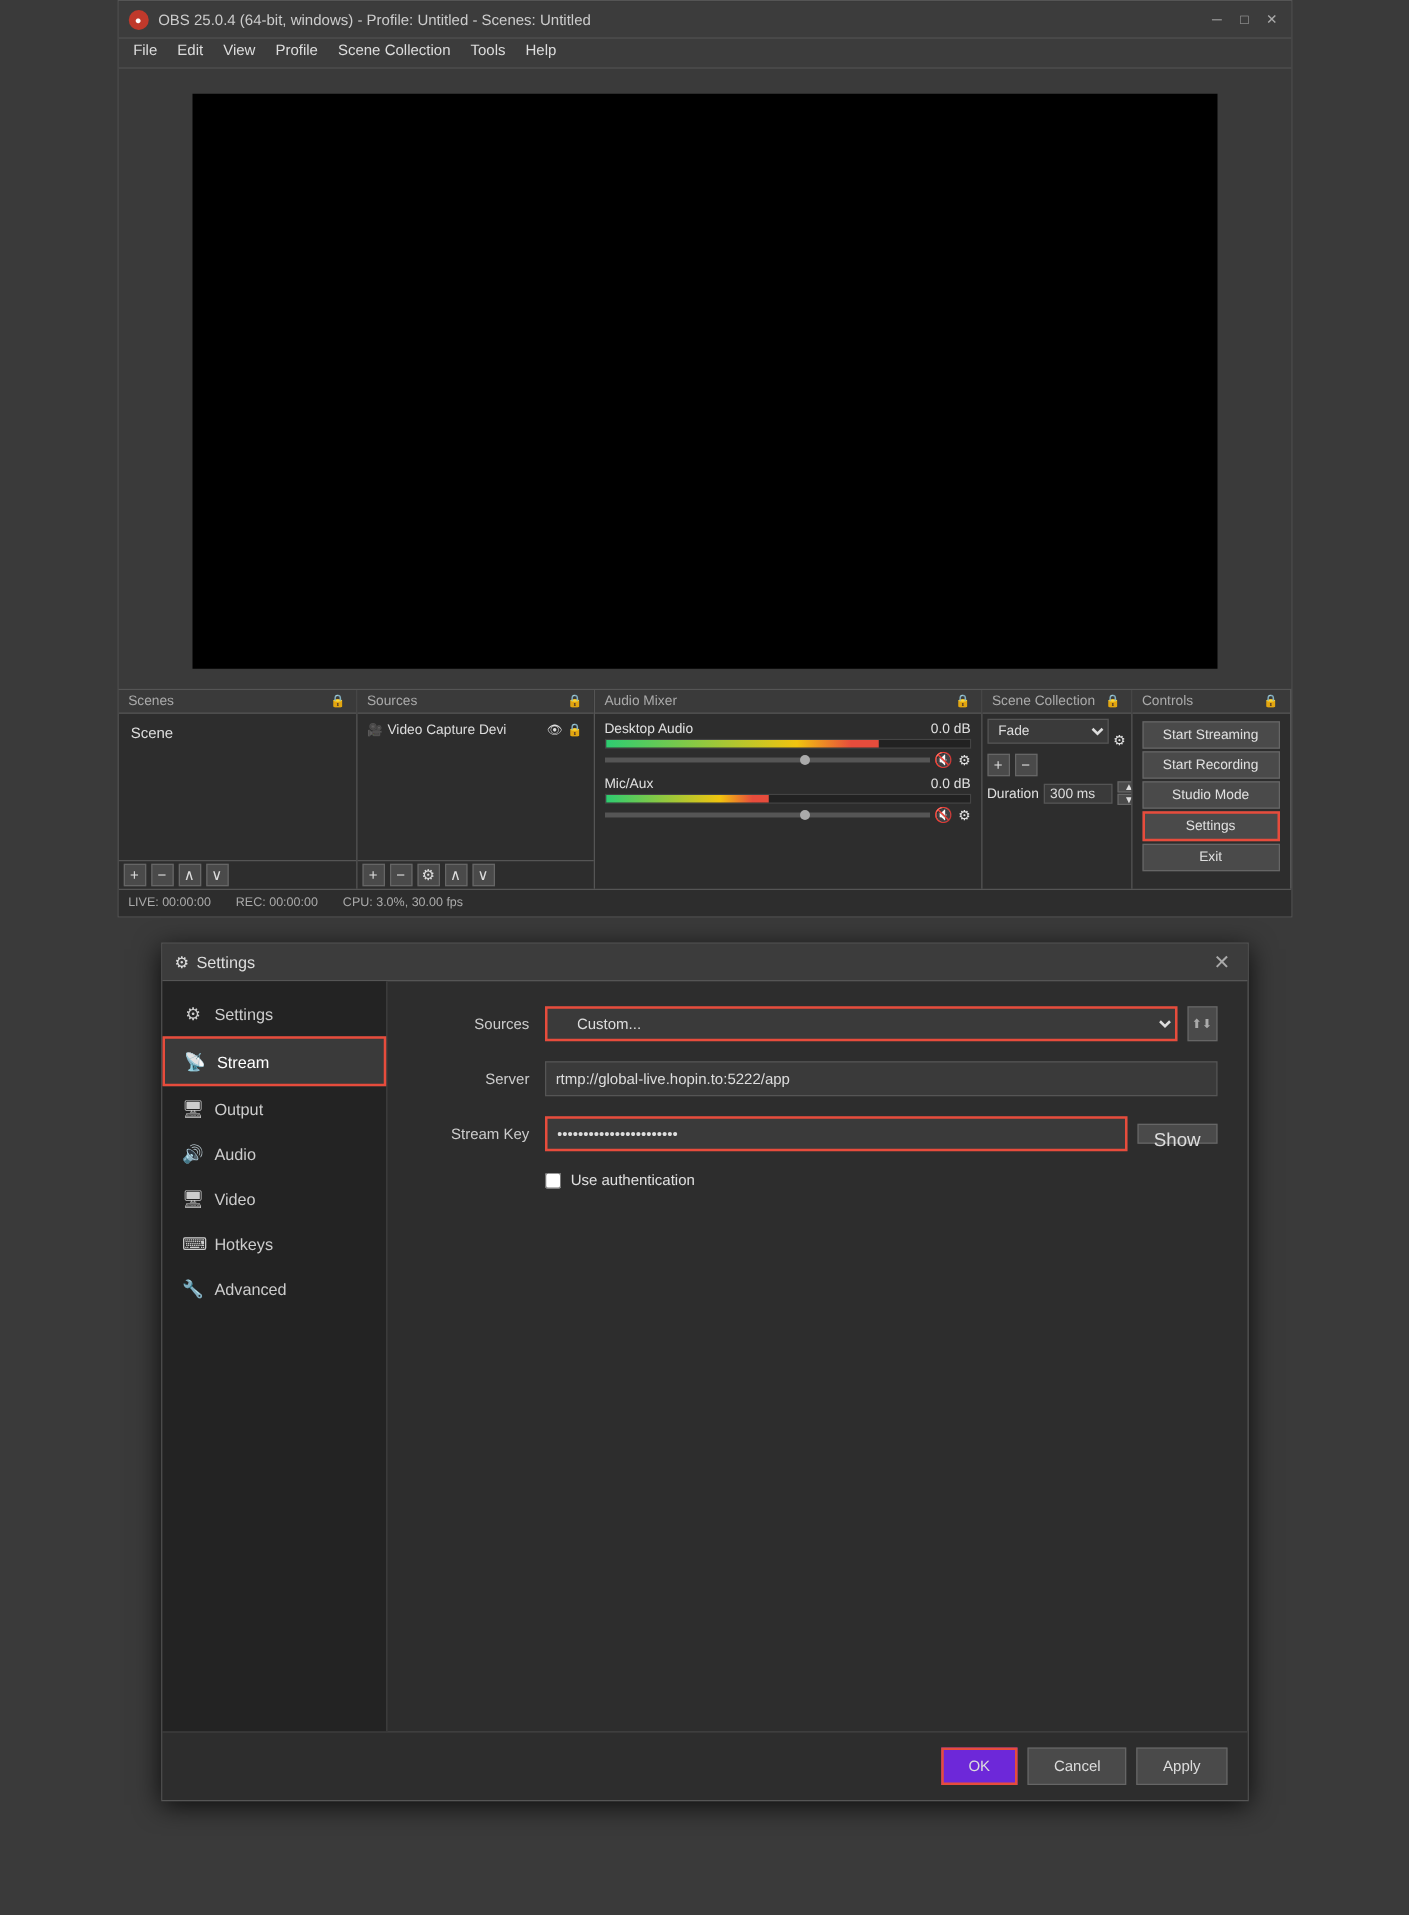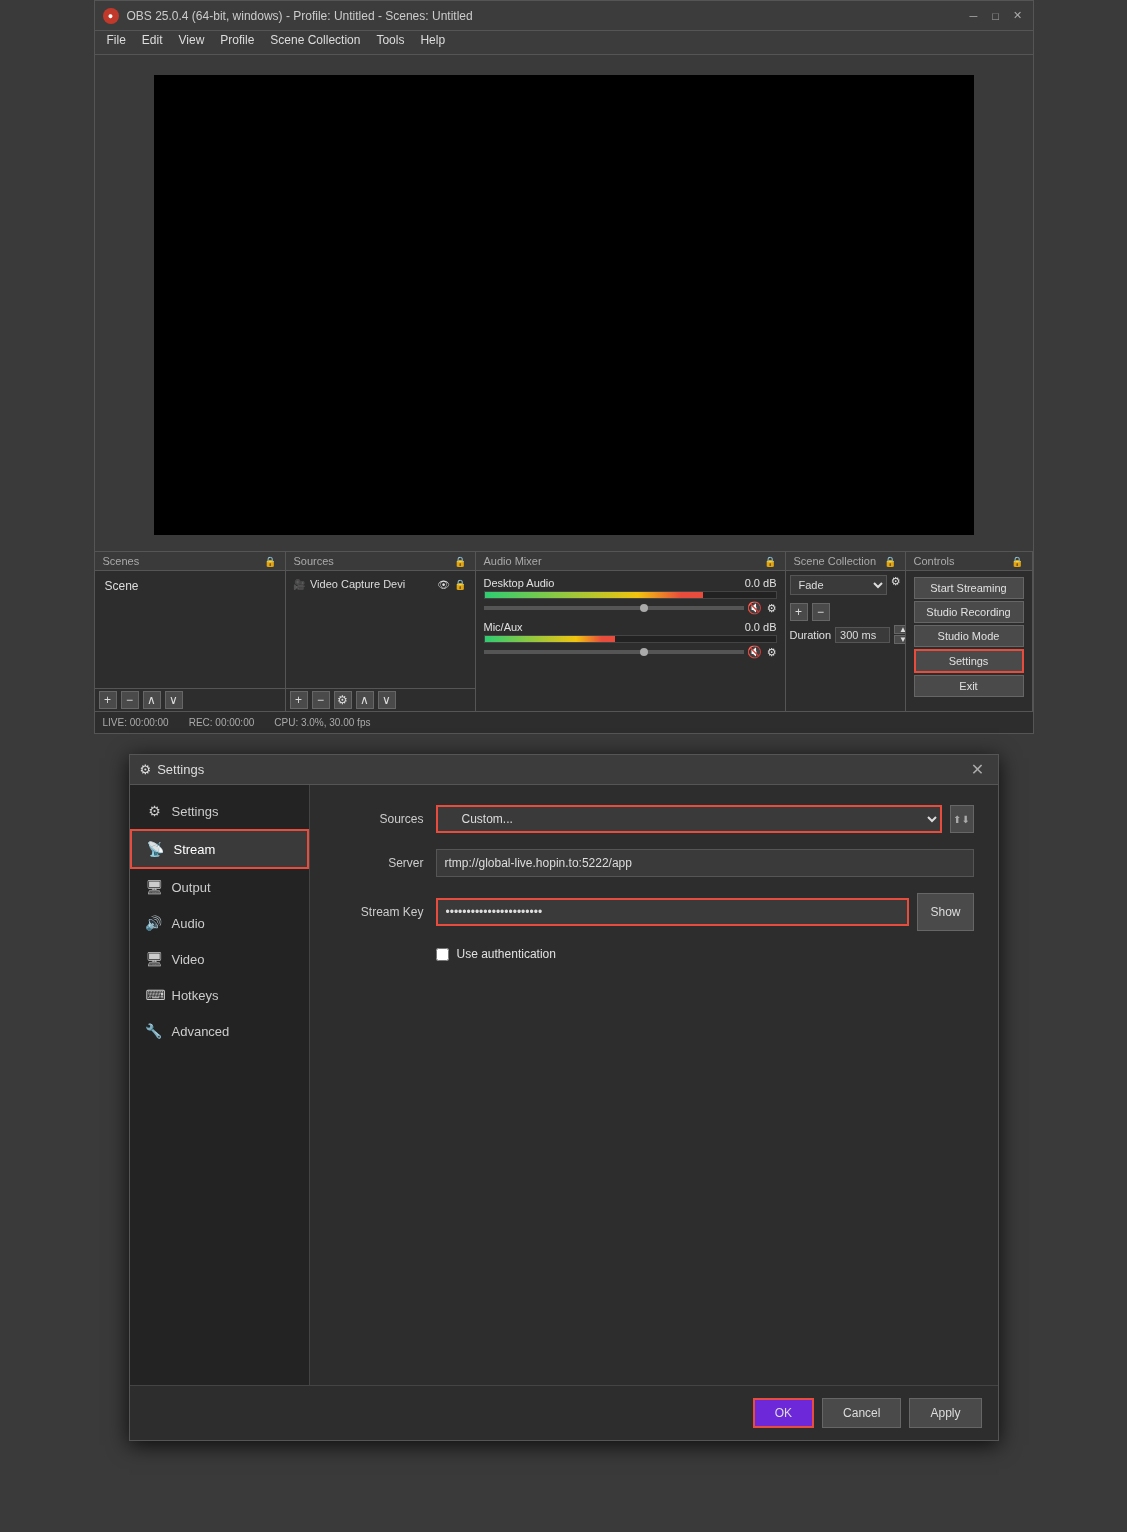--- a/index.html
+++ b/index.html
@@ -402,23 +402,23 @@
       color: #ddd;
       padding: 4px 8px;
       font-size: 12px;
       height: 28px;
     }
     .show-btn {
       background: #4a4a4a;
       border: 1px solid #666;
       color: #ddd;
       padding: 4px 12px;
-      font-size: 12px;
-      cursor: pointer;
-      height: 38px;
+      font-size: 15px;
+      cursor: pointer;
+      height: 16px;
     }
     .auth-row {
       display: flex;
       align-items: center;
       gap: 8px;
       margin-left: 102px;
       margin-bottom: 16px;
     }
 
     
@@ -568,21 +568,21 @@
         </div>
       </div>
     </div>
 
     <div class="panel panel-transitions">
       <div class="panel-header">
         <span>Scene Collection</span>
         <span class="panel-lock">🔒</span>
       </div>
       <div class="panel-content">
-        <div style="display:flex; align-items:flex-start; gap:4px; margin-bottom:4px;">
+        <div style="display:flex; align-items:flex-end; gap:4px; margin-bottom:4px;">
           <select class="transition-select">
             <option>Fade</option>
           </select>
           <span style="font-size:11px;">⚙</span>
         </div>
         <div class="trans-buttons">
           <div class="tool-btn">+</div>
           <div class="tool-btn">−</div>
         </div>
         <div class="duration-row" style="margin-top:4px;">
@@ -596,21 +596,21 @@
       </div>
     </div>
 
     <div class="panel panel-controls">
       <div class="panel-header">
         <span>Controls</span>
         <span class="panel-lock">🔒</span>
       </div>
       <div class="panel-content">
         <button class="control-btn">Start Streaming</button>
-        <button class="control-btn">Studio Recording</button>
+        <button class="control-btn">Start Recording</button>
         <button class="control-btn">Studio Mode</button>
         <button class="control-btn settings-btn">Settings</button>
         <button class="control-btn">Exit</button>
       </div>
     </div>
 
   </div>
 
   <div class="status-bar">
     <span>LIVE: 00:00:00</span>

